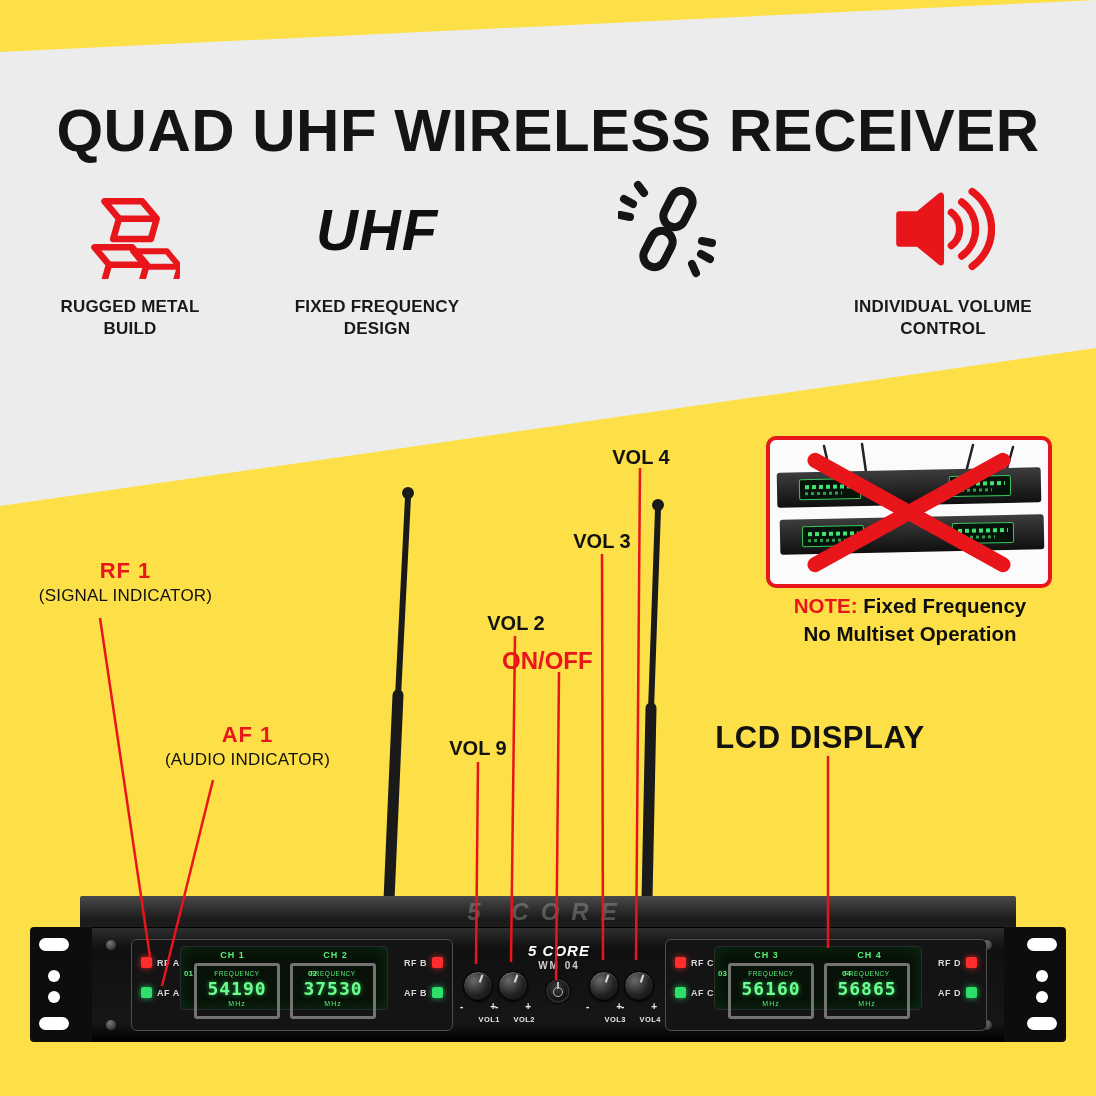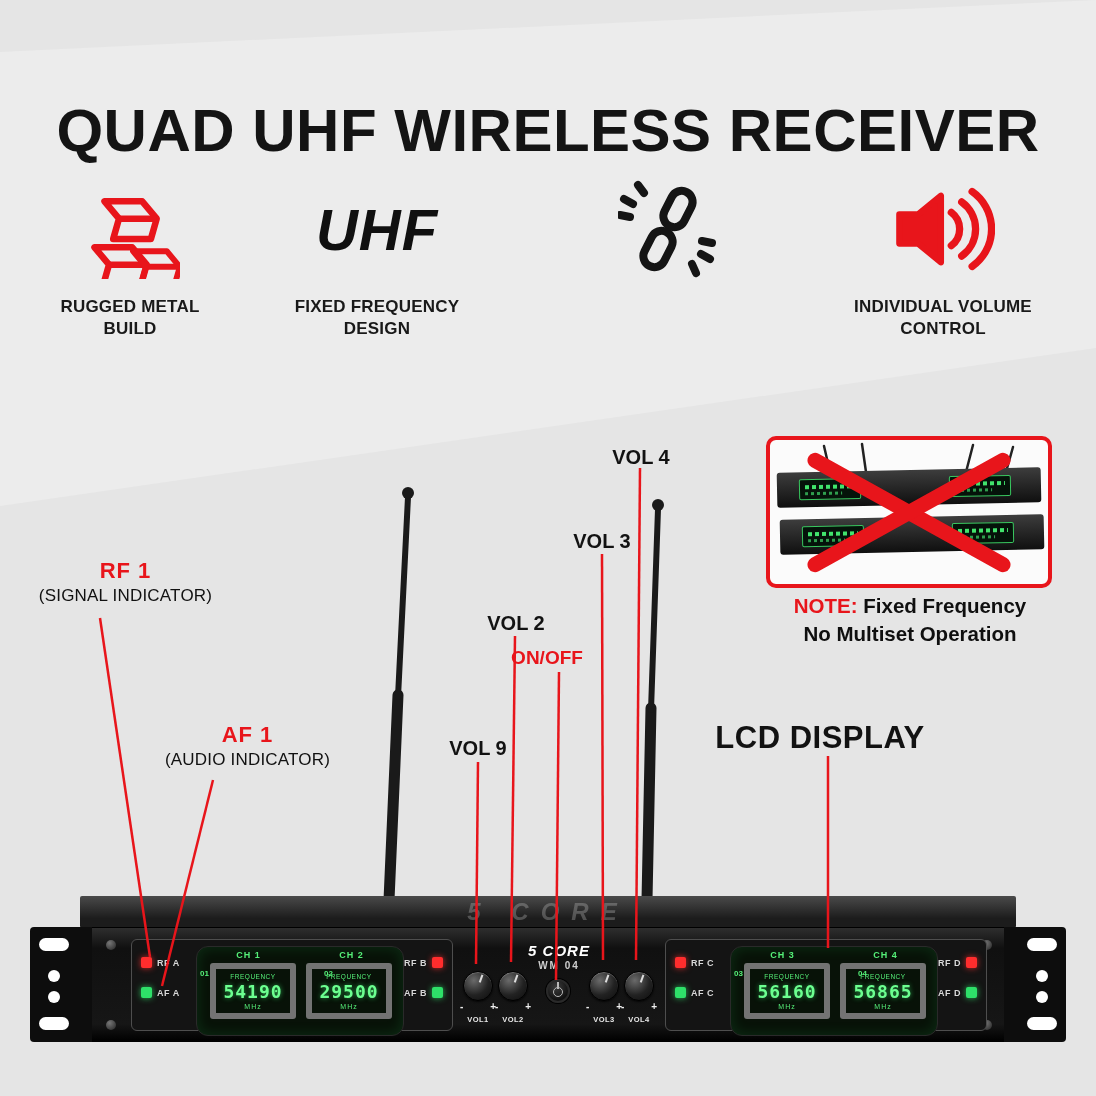--- a/index.html
+++ b/index.html
@@ -1,17 +1,17 @@
 <!DOCTYPE html>
 <html><head>
 <meta charset="utf-8">
 <style>
   *{margin:0;padding:0;box-sizing:border-box;}
   body{background:#fff;font-family:"Liberation Sans",sans-serif;}
-  #canvas{position:relative;width:1096px;height:1096px;background:#e5e5e5;overflow:hidden;}
+  #canvas{position:relative;width:1096px;height:1096px;background:#fde047;overflow:hidden;}
 
   
   .bg-band{position:absolute;inset:0;background:#ececec;
     clip-path:polygon(0 52px,100% 0,100% 348px,0 506px);z-index:0;}
 
   
   .main-title{position:absolute;top:96px;left:0;width:100%;text-align:center;
     font-size:60px;font-weight:900;color:#141414;letter-spacing:.5px;z-index:2;}
 
   
@@ -42,21 +42,21 @@
     font-size:20.5px;font-weight:800;color:#0f0f0f;line-height:1.35;z-index:2;}
   .note-red{color:#e8151b;}
 
   
   .co{position:absolute;z-index:8;font-weight:800;color:#121212;text-align:center;}
   .co-vol{font-size:20px;width:90px;}
   #co-vol1{left:433px;top:737px;}
   #co-vol2{left:471px;top:612px;}
   #co-vol3{left:557px;top:530px;}
   #co-vol4{left:596px;top:446px;}
-  #co-onoff{left:502px;top:647px;width:90px;color:#e8151b;font-size:19px;}
+  #co-onoff{left:502px;top:647px;width:90px;color:#e8151b;font-size:24px;}
   #co-lcd{left:680px;top:720px;width:280px;font-size:31px;letter-spacing:.5px;}
   #co-rf1{left:18px;top:558px;width:215px;}
   #co-af1{left:140px;top:722px;width:215px;}
   .ind-title{font-size:22px;font-weight:800;color:#e8151b;letter-spacing:1px;}
   .ind-sub{font-size:17px;font-weight:500;color:#111;margin-top:2px;letter-spacing:.2px;}
 
   
   .overlay-ant{position:absolute;inset:0;z-index:2;pointer-events:none;}
   .overlay-lines{position:absolute;inset:0;z-index:9;pointer-events:none;}
 
@@ -77,25 +77,25 @@
   .mod-left{left:70px;}
   .mod-right{left:604px;}
   .led-row{position:absolute;display:flex;align-items:center;gap:5px;}
   .led{width:11px;height:11px;border-radius:2px;display:inline-block;}
   .led.red{background:#ff2d2d;box-shadow:0 0 6px rgba(255,45,45,.8);}
   .led.green{background:#2ee069;box-shadow:0 0 6px rgba(46,224,105,.8);}
   .led-label{font-size:9px;font-weight:700;color:#d8d8d8;letter-spacing:.5px;}
   .lr-l1{left:9px;top:17px;}.lr-l2{left:9px;top:47px;}
   .lr-r1{right:9px;top:17px;}.lr-r2{right:9px;top:47px;}
 
-  .lcd{position:absolute;left:64px;top:6px;width:208px;height:90px;background:#081208;
-    border:1px solid #2a2a2a;border-radius:12px;box-shadow:inset 0 0 14px rgba(40,220,100,.15);}
+  .lcd{position:absolute;left:48px;top:6px;width:208px;height:64px;background:#081208;
+    border:1px solid #2a2a2a;border-radius:4px;box-shadow:inset 0 0 14px rgba(40,220,100,.15);}
   .lcd-head{display:flex;justify-content:space-around;padding-top:3px;font-size:9px;font-weight:700;
     color:#55ef78;letter-spacing:1px;}
-  .fbox{position:absolute;top:16px;width:86px;height:56px;border:6px solid #737373;border-radius:3px;
+  .fbox{position:absolute;top:16px;width:86px;height:56px;border:3px solid #737373;border-radius:3px;
     text-align:center;color:#55ef78;}
   .fb1{left:13px;}.fb2{left:109px;}
   .chid{position:absolute;font-size:8px;font-weight:700;color:#55ef78;}
   .ch-a{left:3px;top:22px;}.ch-b{left:99px;top:22px;padding-left:28px;}
   .flabel{font-size:6.5px;letter-spacing:.5px;margin-top:4px;}
   .fval{font-family:"DejaVu Sans Mono",monospace;font-size:18px;font-weight:700;letter-spacing:1px;
     color:#6cff90;text-shadow:0 0 5px rgba(60,255,120,.6);line-height:1.1;margin-top:2px;}
   .funit{font-size:7px;letter-spacing:1px;margin-top:1px;}
 
   .center-zone{position:absolute;left:392px;top:11px;width:212px;height:92px;}
@@ -105,21 +105,21 @@
     color:#cfcfcf;letter-spacing:2px;}
   .knob{position:absolute;top:32px;width:30px;height:30px;border-radius:50%;border:1px solid #000;
     background:radial-gradient(circle at 35% 30%,#6a6a6a,#222 55%,#0c0c0c);
     box-shadow:0 1px 2px rgba(0,0,0,.8),inset 0 1px 1px rgba(255,255,255,.25);}
   .knob::after{content:"";position:absolute;left:50%;top:2px;width:2px;height:8px;background:#ddd;
     transform:translateX(-50%) rotate(20deg);transform-origin:50% 13px;}
   .k1{left:10px;}.k2{left:45px;}.k3{left:136px;}.k4{left:171px;}
   .kmarks{position:absolute;top:62px;width:36px;display:flex;justify-content:space-between;
     font-size:10px;font-weight:700;color:#f0f0f0;}
   .km1{left:7px;}.km2{left:42px;}.km3{left:133px;}.km4{left:168px;}
-  .klabel{position:absolute;top:76px;width:44px;text-align:center;font-size:7.5px;font-weight:700;
+  .klabel{position:absolute;top:76px;width:44px;text-align:right;font-size:7.5px;font-weight:700;
     color:#e8e8e8;letter-spacing:.5px;}
   .kl1{left:3px;}.kl2{left:38px;}.kl3{left:129px;}.kl4{left:164px;}
   .power{position:absolute;left:93px;top:40px;width:24px;height:24px;border-radius:50%;
     background:radial-gradient(circle at 40% 30%,#3c3c3c,#111 70%);border:2px solid #2a2a2a;box-shadow:0 0 0 1px #000;}
   .pwr-glyph{position:absolute;left:50%;top:55%;width:10px;height:10px;border:1.5px solid #b9b9b9;
     border-radius:50%;transform:translate(-50%,-50%);}
   .pwr-glyph::after{content:"";position:absolute;left:50%;top:-6px;width:2px;height:7px;background:#b9b9b9;
     transform:translateX(-50%);}
   .screw{position:absolute;width:10px;height:10px;border-radius:50%;
     background:radial-gradient(circle at 35% 30%,#777,#222);}
@@ -285,21 +285,21 @@
           </div>
           <span class="chid ch-a">01</span>
           <div class="fbox fb1">
             <div class="flabel">FREQUENCY</div>
             <div class="fval">54190</div>
             <div class="funit">MHz</div>
           </div>
           <span class="chid ch-b">02</span>
           <div class="fbox fb2">
             <div class="flabel">FREQUENCY</div>
-            <div class="fval">29500</div>
+            <div class="fval">37530</div>
             <div class="funit">MHz</div>
           </div>
         </div>
         <div class="led-row lr-r1">
           <span class="led-label">RF B</span>
           <span class="led red"></span>
         </div>
         <div class="led-row lr-r2">
           <span class="led-label">AF B</span>
           <span class="led green"></span>

